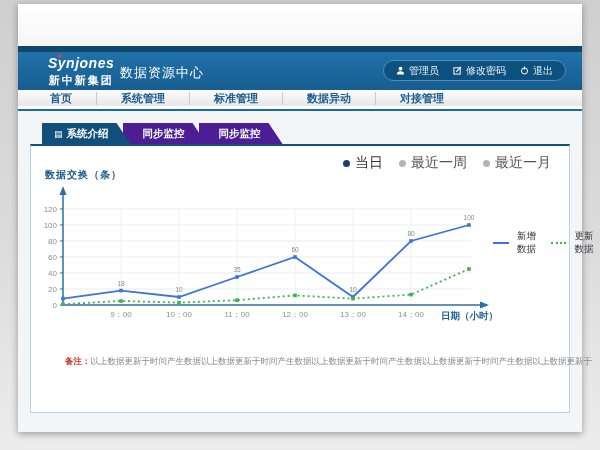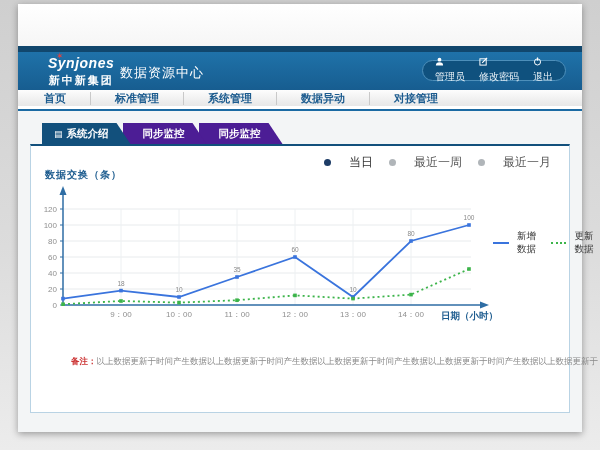--- a/index.html
+++ b/index.html
@@ -13,50 +13,50 @@
   .navy-strip { position:absolute; left:0; top:42px; width:100%; height:6px; background:#11476d; }
   .hdr { position:absolute; left:0; top:48px; width:100%; height:38px;
     background:linear-gradient(180deg,#1f72a9 0%,#175d90 100%); color:#fff; }
   .logo { position:absolute; left:30px; top:3px; text-align:center; }
   .logo-1 { font-size:14px; font-weight:bold; font-style:italic; letter-spacing:.5px; position:relative; }
   .logo-star { position:absolute; left:8px; top:-4px; color:#e8413c; font-size:9px; font-style:normal; }
   .logo-2 { font-size:11px; font-weight:bold; letter-spacing:2px; margin-top:2px;font-family:Liberation Mono, monospace; }
   .hdr-title { position:absolute; left:102px; top:12px; font-size:13px; letter-spacing:1px; }
   .user-pill { position:absolute; right:16px; top:8px; height:21px; display:flex; align-items:center;
     gap:14px; padding:0 12px; background:#0f517e; border:1px solid #4d8fba; border-radius:11px; }
-  .user-item { display:flex; align-items:flex-start; gap:4px; font-size:10px; color:#e8f1f7; cursor:pointer; white-space:nowrap;flex-direction:column; }
+  .user-item { display:flex; align-items:center; gap:4px; font-size:10px; color:#e8f1f7; cursor:pointer; white-space:nowrap; }
   .navbar { position:absolute; left:0; top:86px; width:100%; height:16px; display:flex; align-items:center;
-    background:linear-gradient(180deg,#fdfdfd,#e7e7e7); padding-left:2px; }
+    background:linear-gradient(180deg,#fdfdfd,#e7e7e7); padding-left:8px; }
   .nav-item { font-size:11px; font-weight:bold; color:#1d5c8f; padding:0 24px; height:13px; line-height:13px;
     border-right:1px solid #c9c9c9; cursor:pointer; }
   .nav-item:last-child { border-right:none; }
   .blue-line { position:absolute; left:0; top:105px; width:100%; height:2px; background:#1a6aa3; }
   .content { position:absolute; left:0; top:107px; width:100%; height:321px; background:#f3f5f6; }
   .tabs { position:absolute; left:12px; top:12px; height:21px; display:flex; }
   .tab { height:21px; line-height:21px; color:#fff; font-size:10.5px; font-weight:bold;
     padding:0 22px 0 12px; clip-path:polygon(0 0,calc(100% - 14px) 0,100% 100%,0 100%);
     cursor:pointer; white-space:nowrap; }
   .tab.active { background:#12507c; z-index:3; position:relative;margin-left:12px; }
   .tab.inactive { background:#4c1d95; z-index:2; position:relative; margin-left:-8px; padding-left:20px; }
   .tab.inactive:last-child { z-index:1; }
   .tab-icon { font-size:9px; margin-right:4px; }
   .panel { position:absolute; left:12px; top:33px; width:540px; height:269px; background:#fff;
     border:1px solid #b9d3e4; border-top:2px solid #12507c; }
   .radios { position:absolute; right:18px; top:8px; display:flex; gap:16px; }
-  .radio { display:flex; align-items:center; gap:18px; font-size:12px; color:#555; cursor:pointer; }
+  .radio { display:flex; align-items:center; gap:5px; font-size:14px; color:#555; cursor:pointer; }
   .radio-dot { width:7px; height:7px; border-radius:50%; background:#b0b5b9; }
   .radio.selected .radio-dot { background:#1d3c66; }
   .radio.selected { color:#333; }
   .ylabel { position:absolute; left:14px; top:22px; font-size:10px; font-weight:bold; color:#1d5c8f; letter-spacing:1px; }
   .chart-wrap { position:absolute; left:0; top:36px; width:538px; height:160px; }
   .side-legend { position:absolute; left:462px; top:84px; display:flex; gap:12px; }
   .sl-item { display:flex; align-items:center; gap:8px; font-size:9.5px; color:#333; }
   .sl-line { width:28px; height:0; border-top:2px solid #3a74dd; }
   .sl-line.dotted { border-top:2px dotted #3cb44a; }
-  .note { position:absolute; left:40px; top:210px; font-size:8.5px; white-space:nowrap; color:#8a8a8a; }
+  .note { position:absolute; left:34px; top:210px; font-size:8.5px; white-space:nowrap; color:#8a8a8a; }
   .note b { color:#cc3333; font-weight:bold; }
   svg text { font-family:"Liberation Sans","DejaVu Sans",sans-serif; }
   .icon-svg { display:block; }
 </style>
 </head>
 <body>
 
 <div class="card">
   <div class="card-topwhite"></div>
   <div class="navy-strip"></div>
@@ -90,22 +90,22 @@
             <circle cx="5" cy="5.5" r="3.4" fill="none" stroke="#fff" stroke-width="1.1"></circle>
             <path d="M5 0.5 V4" stroke="#fff" stroke-width="1.3"></path>
           </svg>
         <span>退出</span>
       </span>
     </div>
   </div>
 
   <div class="navbar">
     <span class="nav-item">首页</span>
+    <span class="nav-item">系统管理</span>
     <span class="nav-item">标准管理</span>
-    <span class="nav-item">系统管理</span>
     <span class="nav-item">数据异动</span>
     <span class="nav-item">对接管理</span>
   </div>
   <div class="blue-line"></div>
 
   <div class="content">
     <div class="tabs">
       <span class="tab active"><span class="tab-icon">▤</span><span>系统介绍</span></span>
       <span class="tab inactive"><span>同步监控</span></span>
       <span class="tab inactive"><span>同步监控</span></span>

